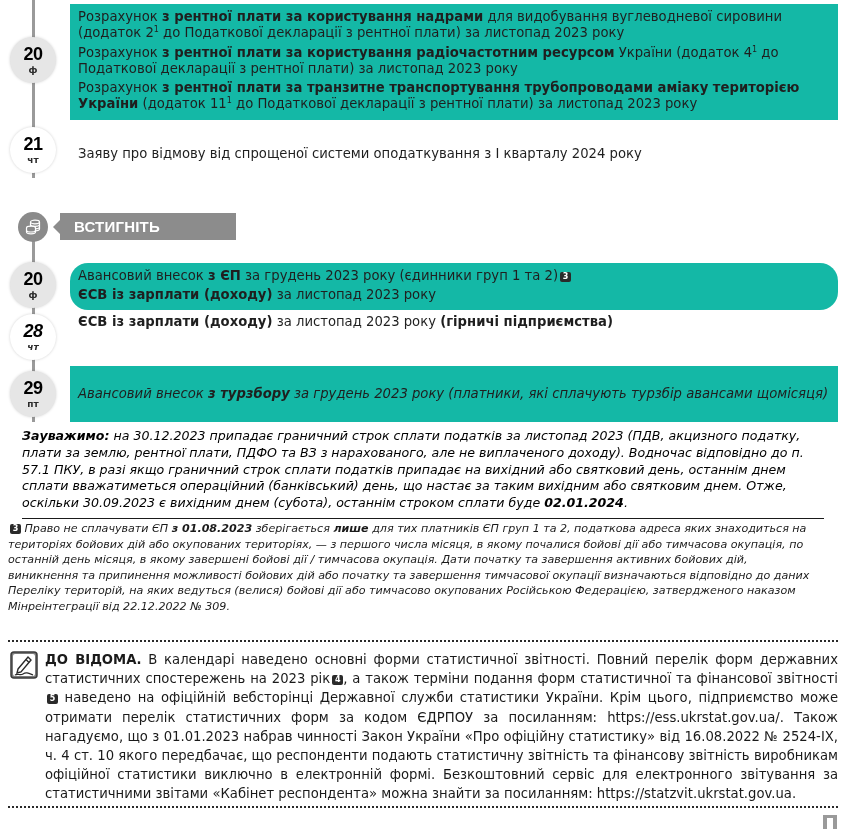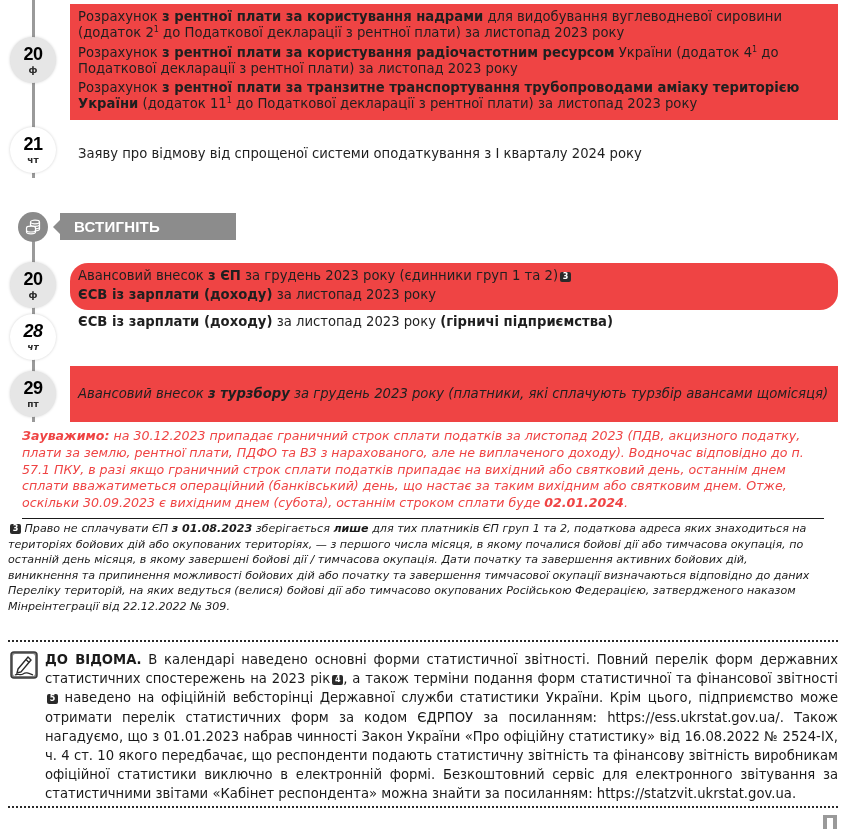--- a/index.html
+++ b/index.html
@@ -12,21 +12,21 @@
     position: absolute; left: 10px; width: 46px; height: 46px; border-radius: 50%;
     background: #ffffff; box-shadow: 0 0 3px rgba(0,0,0,0.18);
     display: flex; flex-direction: column; align-items: center; justify-content: center;
     font-family: "DejaVu Sans", sans-serif; z-index: 2;
   }
   .day-circle.grey { background: #e6e6e6; }
   .day-num { font-size: 18px; font-weight: bold; line-height: 18px; letter-spacing: -0.5px; color: #000000; font-family: "Liberation Sans", sans-serif; }
   .day-wd { font-size: 9px; font-weight: bold; line-height: 11px; margin-top: 2px; color: #2a2a2a; }
 
   .row-block { position: absolute; left: 70px; right: 8px; padding: 4px 8px; font-size: 13.2px; line-height: 16.3px; color: #1f1f1f; }
-  .row-block.grey { background: #ef4444; }
+  .row-block.grey { background: #14b8a6; }
   .row-block .item { margin-bottom: 3px; }
   .row-block .item:last-child { margin-bottom: 0; }
   .row-block b { font-weight: bold; }
   sup { font-size: 8px; line-height: 0; vertical-align: super; }
 
   .fn-badge {
     display: inline-block; width: 11px; height: 10px; border-radius: 2px; background: #2a2a2a;
     color: #ffffff; font-size: 8px; font-weight: bold; line-height: 10px; text-align: center;
     vertical-align: 1px; font-style: normal; margin-left: 2px;
   }
@@ -38,21 +38,21 @@
   .section-label {
     position: absolute; left: 60px; top: 213px; height: 27px; width: 176px; background: #8c8c8c;
     color: #ffffff; font-family: "Liberation Sans", sans-serif; font-weight: bold; font-size: 15px;
     line-height: 27px; padding-left: 14px; letter-spacing: 0.2px; transform-origin: left center;
   }
   .section-label::before {
     content: ""; position: absolute; left: -7px; top: 7px;
     border-top: 7px solid transparent; border-bottom: 7px solid transparent; border-right: 7px solid #8c8c8c;
   }
 
-  .note { position: absolute; left: 22px; top: 428px; width: 802px; font-size: 12.6px; line-height: 16.8px; font-style: italic; color: #ef4444; }
+  .note { position: absolute; left: 22px; top: 428px; width: 802px; font-size: 12.6px; line-height: 16.8px; font-style: italic; color: #000000; }
   .note b { font-weight: bold; }
 
   .fn-rule { position: absolute; left: 22px; top: 518px; width: 802px; height: 1px; background: #1a1a1a; }
   .footnote { position: absolute; left: 8px; top: 521px; width: 802px; font-size: 11.1px; line-height: 15.6px; font-style: italic; color: #1a1a1a; }
   .footnote b { font-weight: bold; }
 
   .dotted { position: absolute; left: 8px; width: 830px; height: 0; border-top: 2px dotted #2a2a2a; }
 
   .info-icon { position: absolute; left: 10px; top: 651px; width: 28px; height: 28px; }
   .info { position: absolute; left: 45px; top: 650px; width: 793px; font-size: 13.2px; line-height: 19.2px; color: #1a1a1a; text-align: justify; }

